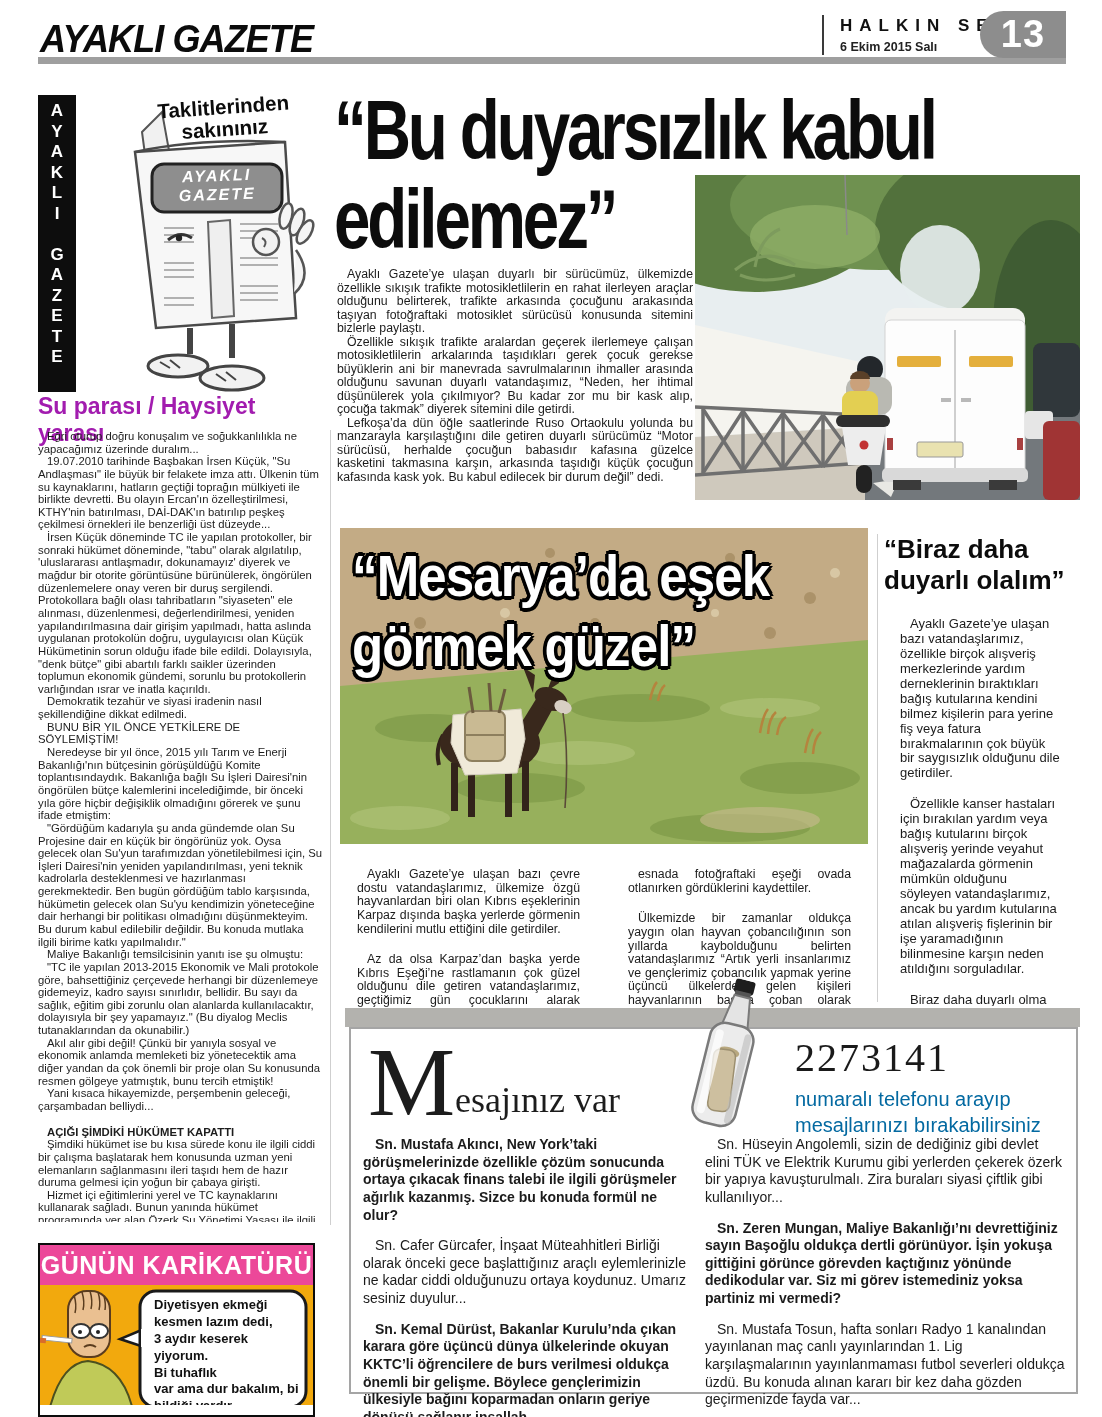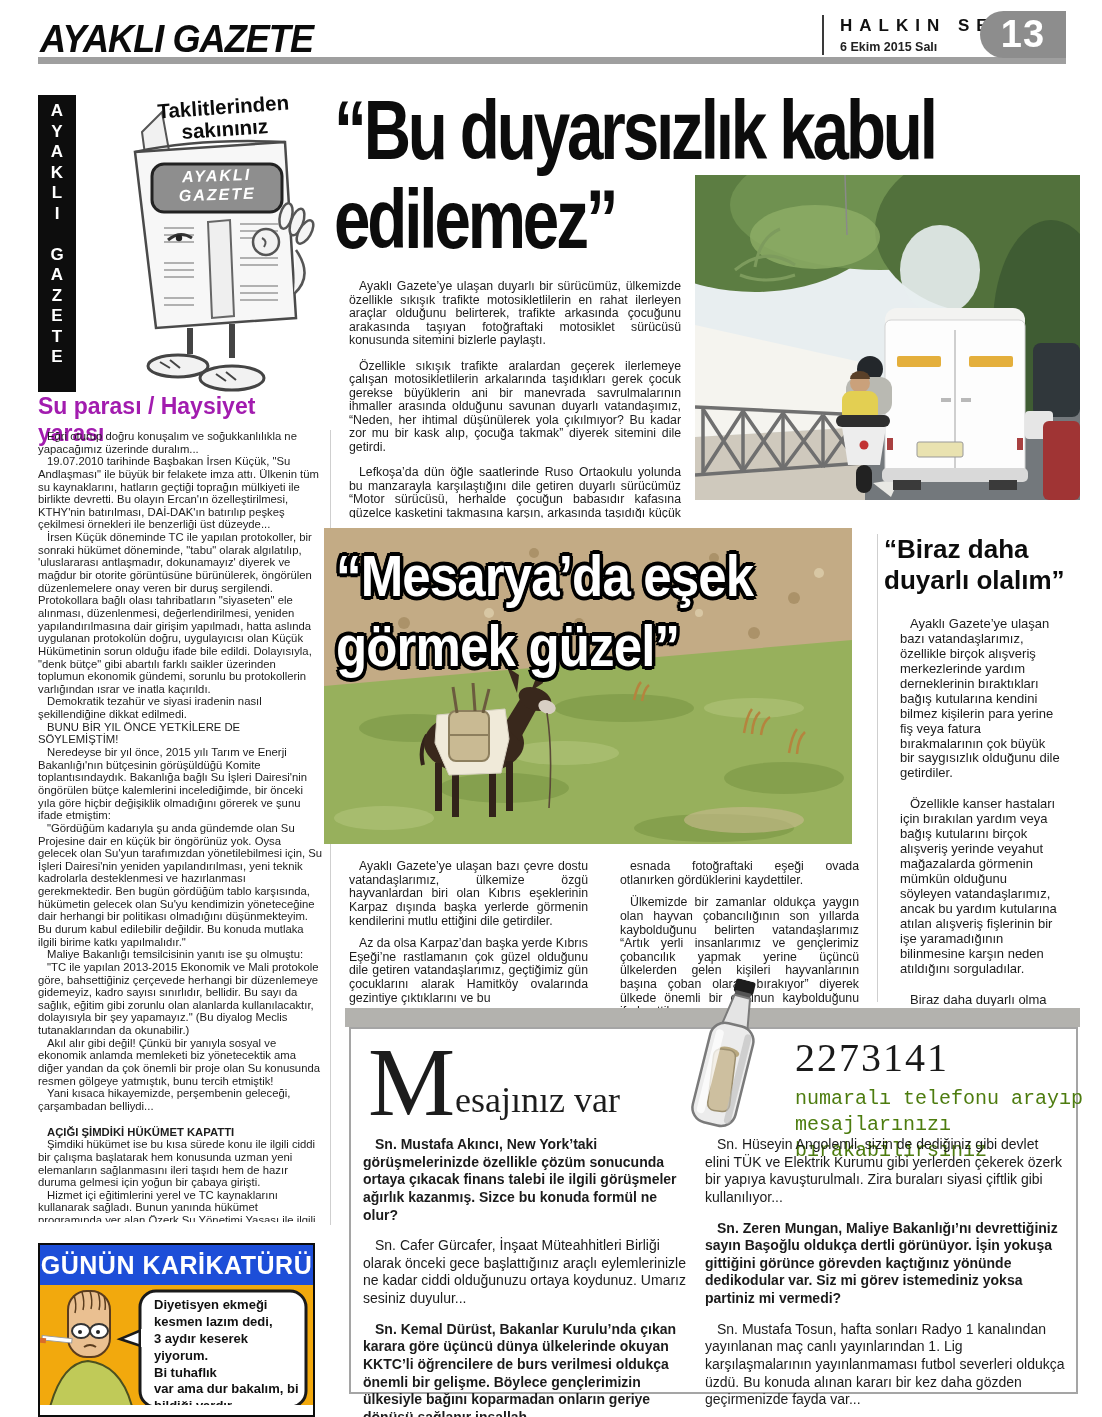--- a/index.html
+++ b/index.html
@@ -29,67 +29,67 @@
                   font-weight:bold;font-style:italic;text-align:center;line-height:1.2;
                   transform:rotate(-2deg);white-space:pre-line;letter-spacing:2px}
   .su-title{left:38px;top:393px;width:284px;font-size:23px;font-weight:bold;color:#a21caf}
   .su-body{left:38px;top:430px;width:285px;height:792px;font-size:11.3px;line-height:1.12;
            color:#1d1d1d;overflow:hidden}
   .su-body p{margin:0;text-indent:9px}
   .su-body p.subhead{font-weight:bold;margin-top:13px}
 
   
   .cartoon-box{left:38px;top:1243px;width:277px;height:174px;border:2px solid #0c0c0c;box-sizing:border-box}
-  .cartoon-header{height:40px;background:#1d4ed8;color:#fff;display:flex;align-items:center;
+  .cartoon-header{height:40px;background:#ec4899;color:#fff;display:flex;align-items:center;
                   justify-content:center;font-size:25px;font-weight:bold;letter-spacing:.5px}
   .cartoon-art{position:relative;height:120px;overflow:hidden}
   .speech-text{position:absolute;left:114px;top:12px;width:150px;font-size:13px;font-weight:bold;
                line-height:1.3;white-space:pre-line;color:#111}
 
   
   .headline{font-weight:bold;font-size:84px;letter-spacing:-4px;white-space:nowrap;
             transform:scaleX(.78);transform-origin:0 0;line-height:1;color:#0c0c0c}
   .hl1{left:334px;top:88px}
   .hl2{left:334px;top:177px}
   .main-body{left:337px;top:268px;width:356px;height:250px;font-size:12.3px;line-height:1.1;
              text-align:justify;overflow:hidden;color:#1c1c1c}
-  .main-body p{margin:12px;text-indent:10px}
+  .main-body p{margin:0;text-indent:10px}
 
   .photo{overflow:hidden}
   .photo1{left:695px;top:175px;width:385px;height:325px}
-  .photo2{left:324px;top:528px;width:528px;height:396px}
+  .photo2{left:340px;top:528px;width:528px;height:396px}
   .stroke-text{color:#fff;font-weight:bold;white-space:nowrap;letter-spacing:-1px;
       text-shadow:-3px -3px 0 #000,3px -3px 0 #000,-3px 3px 0 #000,3px 3px 0 #000,
                   -4px 0 0 #000,4px 0 0 #000,0 -4px 0 #000,0 4px 0 #000}
   .donkey-hl1{left:12px;top:14px;font-size:58px;transform:scaleX(.88);transform-origin:0 0;position:absolute}
   .donkey-hl2{left:12px;top:84px;font-size:58px;transform:scaleX(.88);transform-origin:0 0;position:absolute}
   .donkey-cols{left:340px;top:851px;width:528px;display:flex;gap:14px;font-size:12.3px;
                line-height:1.11;text-align:justify;color:#1c1c1c}
   .donkey-cols .col{width:257px}
-  .donkey-cols p{margin:9px;text-indent:10px}
+  .donkey-cols p{margin:17px;text-indent:10px}
 
   
   .right-title{left:884px;top:534px;font-size:26px;font-weight:bold;line-height:1.18;color:#0c0c0c}
   .right-body{left:884px;top:601px;width:193px;height:405px;font-size:13px;line-height:1.15;
               overflow:hidden;color:#1c1c1c}
   .right-body p{margin:16px;text-indent:10px}
 
   .vrule{background:#cfcfcf;width:1px}
   .vrule1{left:330px;top:430px;height:795px}
   .vrule2{left:877px;top:534px;height:468px}
 
   
   .msg-graybar{left:345px;top:1008px;width:735px;height:19px;background:#b3b2ae}
   .msg-box{left:349px;top:1027px;width:729px;height:367px;border:2px solid #a5a5a5;
            box-sizing:border-box;background:#fff}
   .msg-M{left:368px;top:1038px;font-family:"Liberation Serif",serif;font-size:98px;line-height:.9;color:#1c1c1c}
   .msg-title-rest{left:455px;top:1079px;font-family:"Liberation Serif",serif;font-size:36px;color:#1c1c1c}
   .bottle{left:678px;top:978px;width:100px;height:152px;transform:rotate(14deg);z-index:5}
   .phone{left:795px;top:1034px;font-family:"Liberation Serif",serif;font-size:40px;letter-spacing:2px;color:#1a1a1a}
-  .phone-info{left:795px;top:1086px;font-family:Liberation Mono, monospace;font-size:20px;line-height:1.3;color:#4d7c0f}
+  .phone-info{left:795px;top:1086px;font-family:Liberation Sans, sans-serif;font-size:20px;line-height:1.3;color:#0369a1}
   .msg-cols{left:363px;top:1136px;width:702px;display:flex;gap:12px;font-size:14px;line-height:1.26;color:#1b1b1b}
   .msg-col-left{width:330px}
   .msg-col-right{width:360px}
   .msg-cols p{margin:0 0 13px;text-indent:12px}
   .msg-cols p.b{font-weight:bold}
 </style>
 </head>
 <body>
 
 <div id="page">

